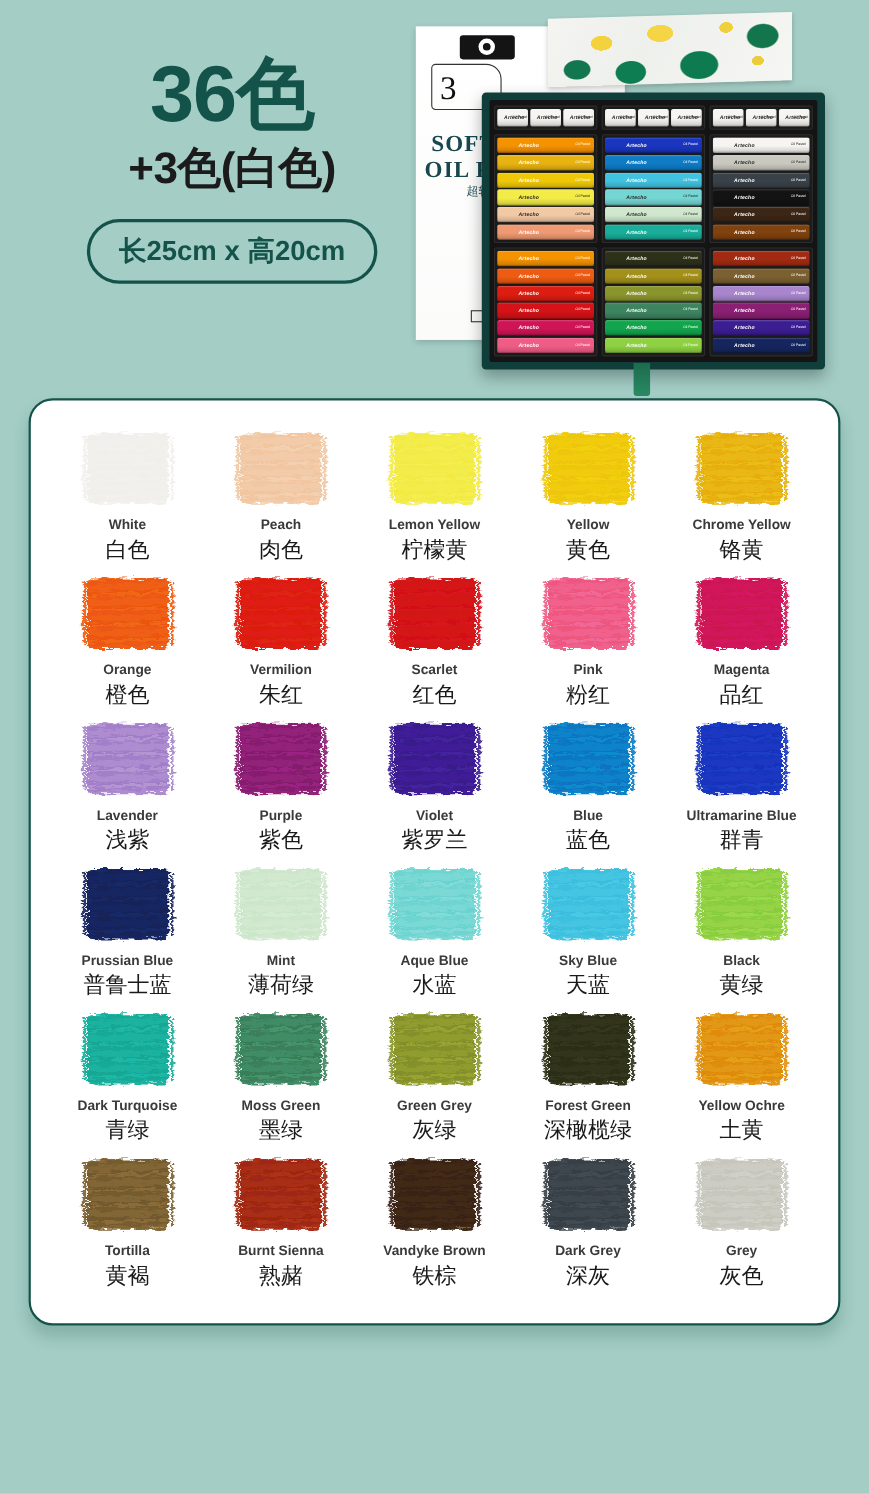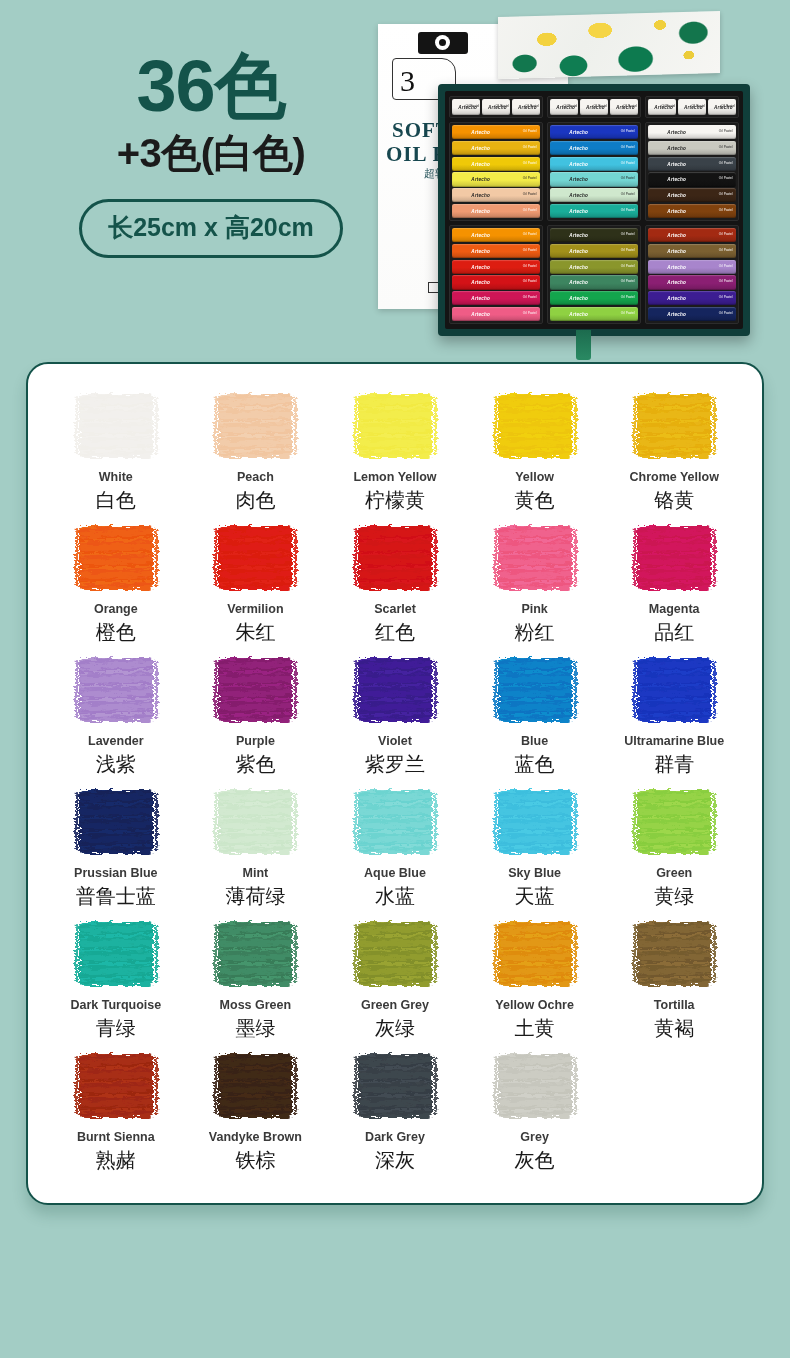--- a/index.html
+++ b/index.html
@@ -734,21 +734,21 @@
         <div class="swatch">
           <div class="paint" style="background: rgb(65, 194, 224);"></div>
         </div>
         <div class="label-en">Sky Blue</div>
         <div class="label-cn">天蓝</div>
       </div>
       <div class="swatch-cell">
         <div class="swatch">
           <div class="paint" style="background: rgb(143, 209, 66);"></div>
         </div>
-        <div class="label-en">Green</div>
+        <div class="label-en">Black</div>
         <div class="label-cn">黄绿</div>
       </div>
       <div class="swatch-cell">
         <div class="swatch">
           <div class="paint" style="background: rgb(25, 173, 154);"></div>
         </div>
         <div class="label-en">Dark Turquoise</div>
         <div class="label-cn">青绿</div>
       </div>
       <div class="swatch-cell">
@@ -760,20 +760,27 @@
       </div>
       <div class="swatch-cell">
         <div class="swatch">
           <div class="paint" style="background: rgb(138, 150, 44);"></div>
         </div>
         <div class="label-en">Green Grey</div>
         <div class="label-cn">灰绿</div>
       </div>
       <div class="swatch-cell">
         <div class="swatch">
+          <div class="paint" style="background: rgb(46, 49, 25);"></div>
+        </div>
+        <div class="label-en">Forest Green</div>
+        <div class="label-cn">深橄榄绿</div>
+      </div>
+      <div class="swatch-cell">
+        <div class="swatch">
           <div class="paint" style="background: rgb(225, 146, 17);"></div>
         </div>
         <div class="label-en">Yellow Ochre</div>
         <div class="label-cn">土黄</div>
       </div>
       <div class="swatch-cell">
         <div class="swatch">
           <div class="paint" style="background: rgb(123, 96, 49);"></div>
         </div>
         <div class="label-en">Tortilla</div>

